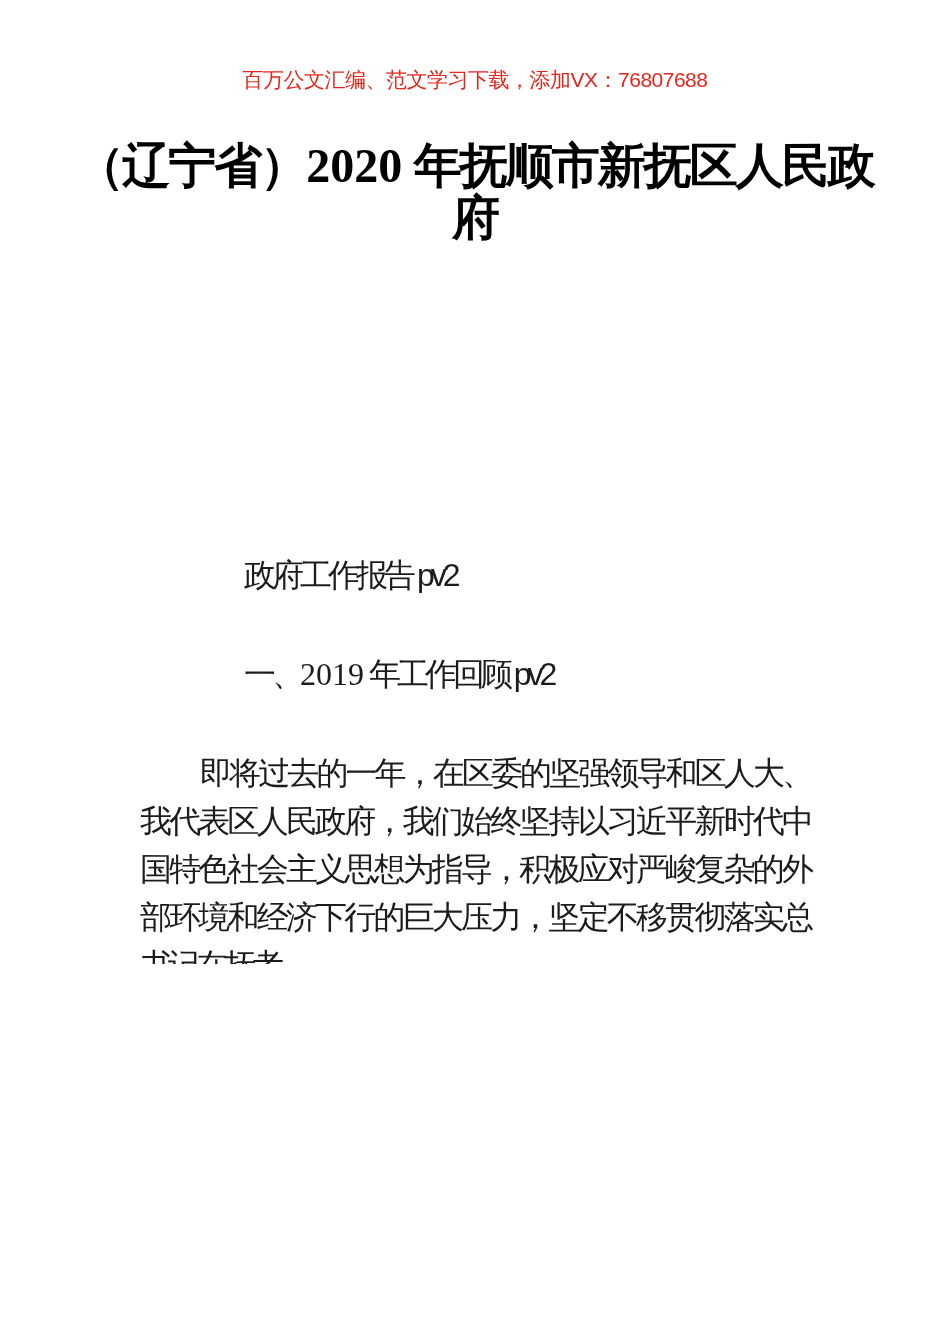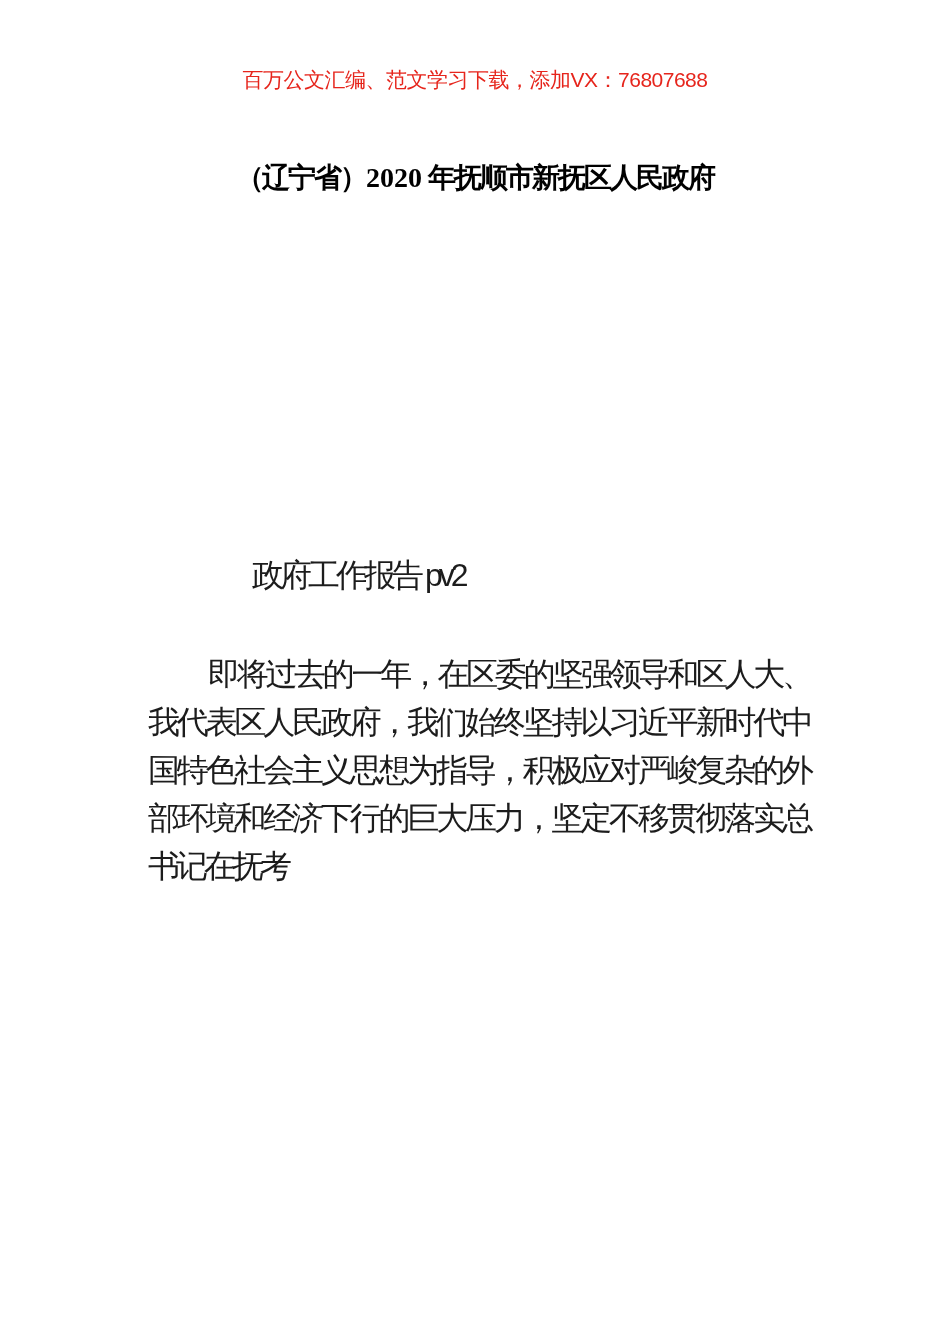--- a/index.html
+++ b/index.html
@@ -27,33 +27,32 @@
     color: #e6251c;
   }
   .doc-title {
     position: absolute;
     top: 140px;
     left: 75px;
     right: 75px;
     text-align: center;
     color: #000000;
     font-weight: bold;
-    font-size: 28px;
+    font-size: 48px;
     line-height: 52px;
     letter-spacing: -2px;
-    margin-top: 12px;
   }
   .content {
     position: absolute;
     top: 551px;
     left: 140px;
     width: 670px;
   }
   .para {
-    margin: 0 0 51px 8px;
+    margin: 0 0 51px 0;
     font-size: 32px;
     line-height: 48px;
     letter-spacing: -4px;
     color: #1c1c1c;
     text-align: justify;
   }
   .para.standalone {
     text-indent: 104px;
     text-align: left;
   }
@@ -71,16 +70,17 @@
 <div class="page">
 
   <div class="header-note">百万公文汇编、范文学习下载，添加VX：76807688</div>
 
   <div class="doc-title">
     <div>（辽宁省）<span class="serif-num">2020</span> 年抚顺市新抚区人民政府</div>
   </div>
 
   <div class="content">
     <p class="para standalone">政府工作报告 pv2</p>
+    <p class="para standalone">一、<span class="serif-num">2019</span> 年工作回顾 pv2</p>
     <p class="para body-indent">即将过去的一年，在区委的坚强领导和区人大、我代表区人民政府，我们始终坚持以习近平新时代中国特色社会主义思想为指导，积极应对严峻复杂的外部环境和经济下行的巨大压力，坚定不移贯彻落实总书记在抚考</p>
   </div>
 
 </div>
 
 </body></html>

